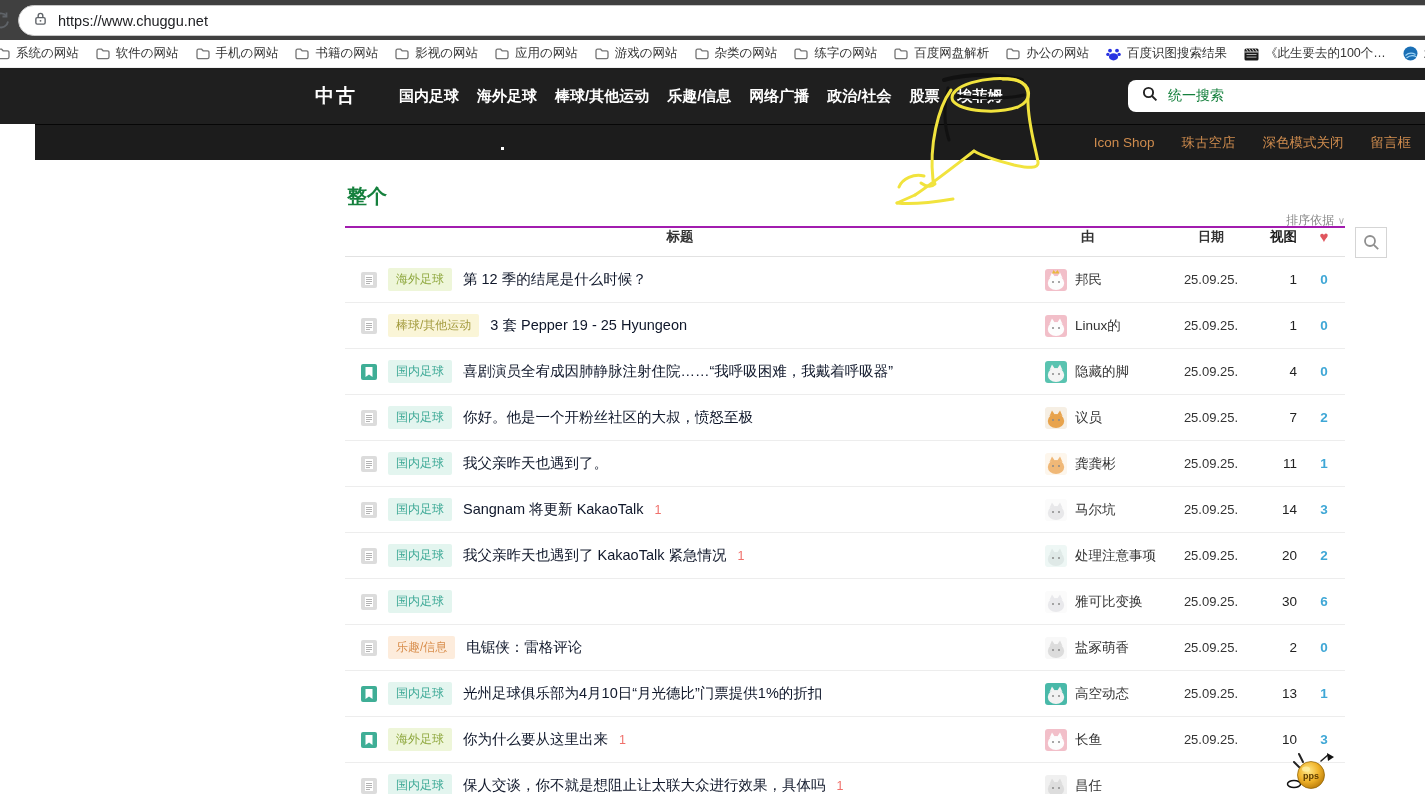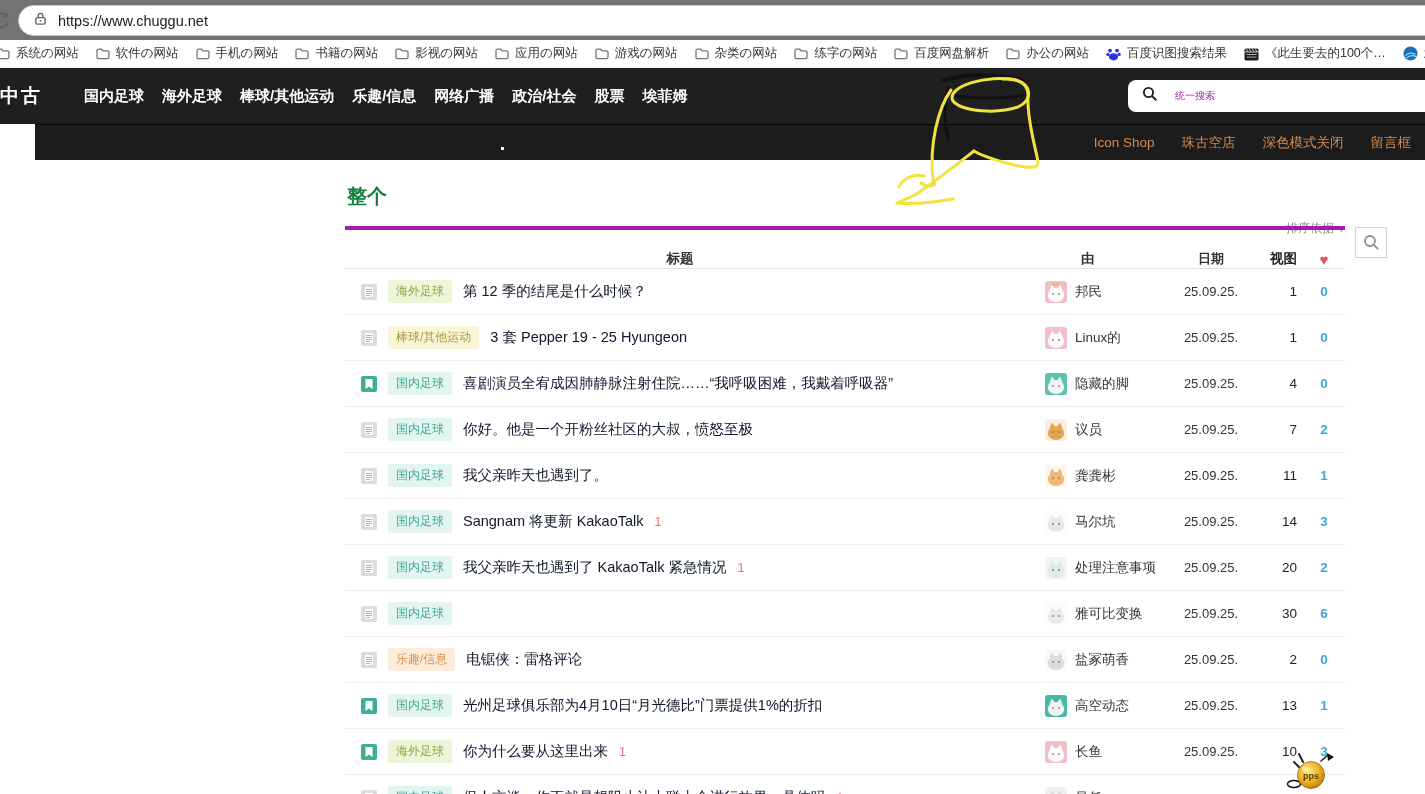--- a/index.html
+++ b/index.html
@@ -3,65 +3,65 @@
 <meta charset="utf-8">
 <style>
   * { box-sizing: border-box; }
   html,body { margin:0; padding:0; }
   body {
     width:1425px; height:794px; overflow:hidden; position:relative;
     background:#fff; font-family:"Liberation Sans","DejaVu Sans",sans-serif;
     color:#222;
   }
   
-  .browser-top { position:relative; height:40px; background:#737373; }
+  .browser-top { position:relative; height:40px; background:#404040; }
   .reload-btn { position:absolute; left:-10px; top:10px; width:22px; height:22px; }
   .address-bar {
     position:absolute; left:18px; right:-24px; top:5px; height:31px;
     border:1px solid #c8c8c8; border-radius:16px; background:#fff;
     display:flex; align-items:center; padding-left:15px; gap:11px;
   }
   .url-text { font-size:14.5px; color:#202124; }
   .bookmarks-bar {
     height:28px; display:flex; align-items:center; gap:17px;
     padding-left:0; margin-left:-4px; white-space:nowrap; overflow:hidden;
     background:#fff; border-bottom:1px solid #f0f0f0;
   }
   .bm-item { display:flex; align-items:center; gap:6px; font-size:12.5px; color:#333; flex:0 0 auto; cursor:pointer; }
   .bm-item .bm-ic { display:flex; align-items:center; }
   
   .navbar {
     position:relative; height:56px; background:#1f1f1f; color:#fff;
-    display:flex; align-items:center; 
+    display:flex; align-items:center; padding-left:315px;
   }
   .nav-logo { font-size:19px; font-weight:bold; letter-spacing:2px; }
   .nav-menu { display:flex; gap:18px; margin-left:42px; }
   .nav-item { font-size:15px; font-weight:600; color:#fff; cursor:pointer; }
   .nav-search {
     position:absolute; left:1128px; top:12px; height:32px; width:330px;
     background:#fff; border-radius:8px; display:flex; align-items:center;
     padding-left:14px; gap:10px;
   }
-  .nav-search-ph { font-size:10px; color:#a21caf;margin-left:7px; }
+  .nav-search-ph { font-size:14px; color:#15803d; }
   .navbar2 {
     height:36px; background:#1c1c1c; border-top:1px solid #060606;
     display:flex; align-items:center; justify-content:flex-end;
     gap:27px; padding-right:14px; position:relative;margin-left:35px;
   }
   .sub-link { color:#cf8c4e; font-size:13.5px; cursor:pointer; }
   .white-dot { position:absolute; left:466px; top:22px; width:3px; height:3px; background:#fff; }
   
   .main { position:absolute; left:345px; top:160px; width:1000px; }
   .page-title { font-size:20px; font-weight:bold; color:#15803d; margin:23px 0 0 2px; }
-  .sort-ctl { position:absolute; right:0; top:60px; font-size:12px; color:#888; cursor:pointer; }
+  .sort-ctl { position:absolute; right:0; top:52px; font-size:12px; color:#888; cursor:pointer; }
   .sort-ctl .chev { font-size:10px; color:#aaa; }
   .ptable { margin-top:16px; position:relative; }
   .thead {
-    height:43px; border-top:4px solid #a21caf; border-bottom:1px solid #e2e2e2;
-    display:flex; align-items:flex-end; font-size:13.5px; font-weight:bold; color:#333;
+    height:31px; border-top:2px solid #a21caf; border-bottom:1px solid #e2e2e2;
+    display:flex; align-items:flex-start; font-size:13.5px; font-weight:bold; color:#333;
   }
   .search-btn {
     position:absolute; right:-42px; top:1px; width:32px; height:31px;
     border:1px solid #d5d5d5; background:#fff; display:flex;
     align-items:center; justify-content:center; cursor:pointer;
   }
   .row { height:46px; border-bottom:1px solid #ededed; display:flex; align-items:center; }
   .c-title { flex:1; display:flex; align-items:center; gap:11px; min-width:0; padding-left:16px; }
   .thead .c-title { justify-content:center; padding-left:0; }
   .c-author { width:150px; display:flex; align-items:center; gap:8px; padding-left:30px; }

